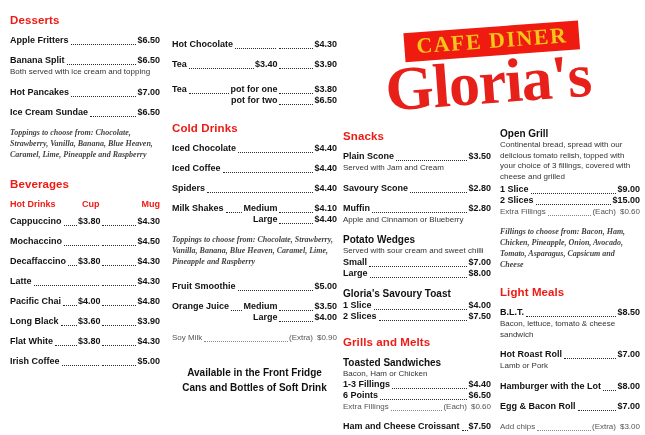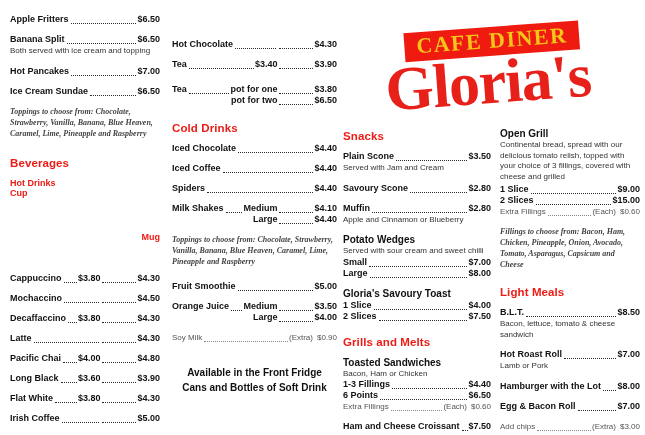--- a/index.html
+++ b/index.html
@@ -45,21 +45,21 @@
 
   .desc{font-size:8px;font-weight:normal;line-height:10.5px;color:#333;margin:1px 0 0 0;}
   .note{
     font-size:8px;font-style:italic;line-height:11px;color:#444;
     font-family:"Liberation Serif", serif;margin:0;font-weight:bold;
   }
   .gap{height:9px;}
   .gap-l{height:14px;}
 
   
-  .ptable-head{display:flex;font-size:9px;font-weight:bold;color:#ee1b14;margin-bottom:7px;flex-direction:column;}
+  .ptable-head{display:flex;font-size:9px;font-weight:bold;color:#ee1b14;margin-bottom:7px;}
   .ptable-head .c1{flex:1 1 auto;}
   .ptable-head .c2{flex:0 0 44px;text-align:left;}
   .ptable-head .c3{flex:0 0 34px;text-align:right;}
 
   .prow{display:flex;align-items:flex-end;font-size:9px;font-weight:bold;line-height:11px;white-space:nowrap;}
   .prow .nm{flex:0 0 auto;}
   .prow .d1{flex:1 1 auto;border-bottom:1px dotted #2b2b2b;height:7px;margin:0 1px 1px 2px;min-width:4px;}
   .prow .v1{flex:0 0 auto;}
   .prow .d2{flex:0 0 34px;border-bottom:1px dotted #2b2b2b;height:7px;margin:0 1px 1px 2px;}
   .prow .v2{flex:0 0 auto;text-align:right;}
@@ -103,20 +103,21 @@
 
   <div id="logo">
     <div id="banner">
       <span>CAFE DINER</span>
     </div>
     <div id="wordmark">Gloria's</div>
   </div>
 
   <div class="col" id="col1" style="top:14px;">
 
+    <div class="sec-head">Desserts</div>
 
     <div class="row">
       <span class="nm">Apple Fritters</span>
       <span class="dots"></span>
       <span class="pr">$6.50</span>
     </div>
 
     <div class="gap"></div>
 
     <div class="row">

